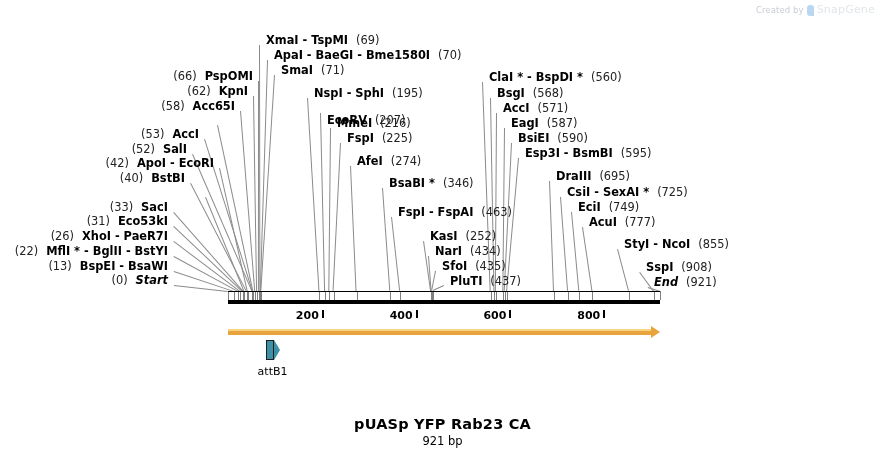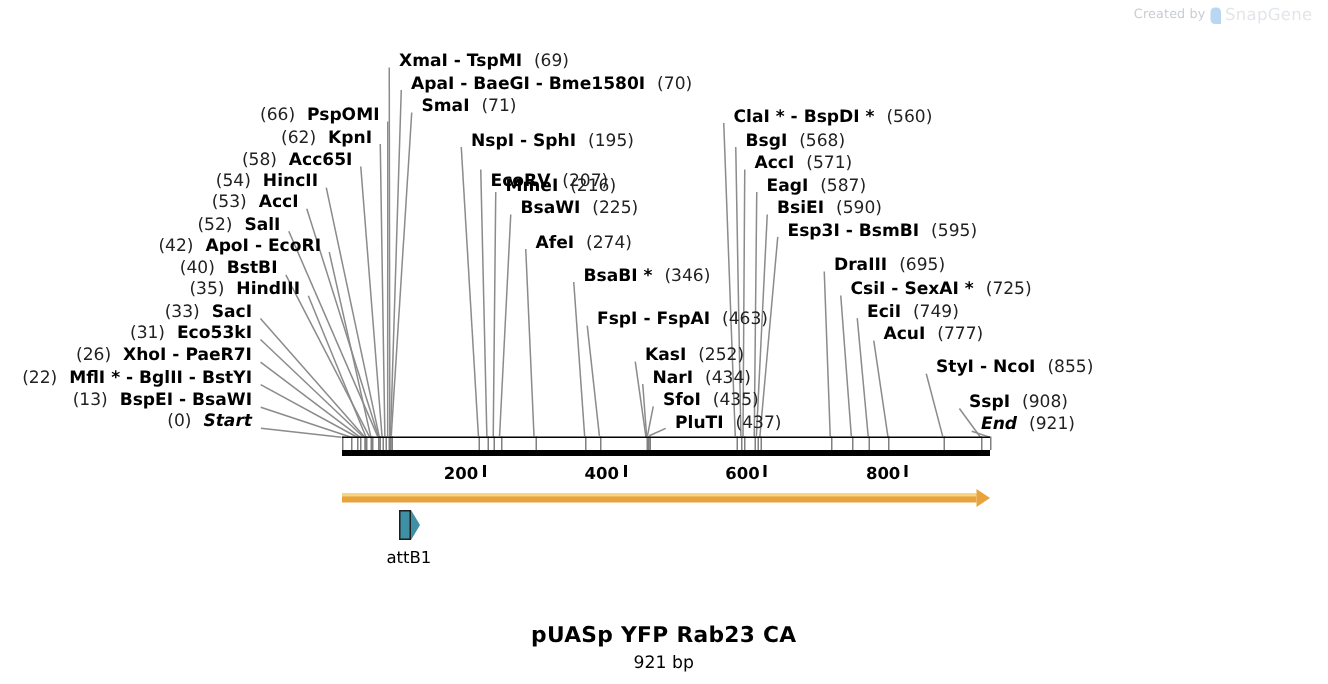--- a/index.html
+++ b/index.html
@@ -195,36 +195,34 @@
       <div class="tickline" style="left: 660px; top: 291px; height: 9px;"></div>
     </div>
 
   <div class="labels" id="labels">
       <div class="lbl right" style="top: 274px; left: 0px; width: 168px;"><span class="pos">(0)</span>&nbsp;&nbsp;<span class="ital">Start</span></div>
       <div class="lbl right" style="top: 260px; left: 0px; width: 168px;"><span class="pos">(13)</span>&nbsp;&nbsp;<span>BspEI - BsaWI</span></div>
       <div class="lbl right" style="top: 245px; left: 0px; width: 168px;"><span class="pos">(22)</span>&nbsp;&nbsp;<span>MflI * - BglII - BstYI</span></div>
       <div class="lbl right" style="top: 230px; left: 0px; width: 168px;"><span class="pos">(26)</span>&nbsp;&nbsp;<span>XhoI - PaeR7I</span></div>
       <div class="lbl right" style="top: 215px; left: 0px; width: 168px;"><span class="pos">(31)</span>&nbsp;&nbsp;<span>Eco53kI</span></div>
       <div class="lbl right" style="top: 201px; left: 0px; width: 168px;"><span class="pos">(33)</span>&nbsp;&nbsp;<span>SacI</span></div>
-      <div class="lbl right" style="top: 186px; left: 0px; width: 200px;"><span class="pos">(35)</span>&nbsp;&nbsp;<span>HindIII</span></div>
       <div class="lbl right" style="top: 172px; left: 0px; width: 185px;"><span class="pos">(40)</span>&nbsp;&nbsp;<span>BstBI</span></div>
       <div class="lbl right" style="top: 157px; left: 0px; width: 214px;"><span class="pos">(42)</span>&nbsp;&nbsp;<span>ApoI - EcoRI</span></div>
       <div class="lbl right" style="top: 143px; left: 0px; width: 187px;"><span class="pos">(52)</span>&nbsp;&nbsp;<span>SalI</span></div>
       <div class="lbl right" style="top: 128px; left: 0px; width: 199px;"><span class="pos">(53)</span>&nbsp;&nbsp;<span>AccI</span></div>
-      <div class="lbl right" style="top: 114px; left: 0px; width: 212px;"><span class="pos">(54)</span>&nbsp;&nbsp;<span>HincII</span></div>
       <div class="lbl right" style="top: 100px; left: 0px; width: 235px;"><span class="pos">(58)</span>&nbsp;&nbsp;<span>Acc65I</span></div>
       <div class="lbl right" style="top: 85px; left: 0px; width: 248px;"><span class="pos">(62)</span>&nbsp;&nbsp;<span>KpnI</span></div>
       <div class="lbl right" style="top: 70px; left: 0px; width: 253px;"><span class="pos">(66)</span>&nbsp;&nbsp;<span>PspOMI</span></div>
       <div class="lbl" style="top: 34px; left: 266px;"><span>XmaI - TspMI</span>&nbsp;&nbsp;<span class="pos">(69)</span></div>
       <div class="lbl" style="top: 49px; left: 274px;"><span>ApaI - BaeGI - Bme1580I</span>&nbsp;&nbsp;<span class="pos">(70)</span></div>
       <div class="lbl" style="top: 64px; left: 281px;"><span>SmaI</span>&nbsp;&nbsp;<span class="pos">(71)</span></div>
       <div class="lbl" style="top: 87px; left: 314px;"><span>NspI - SphI</span>&nbsp;&nbsp;<span class="pos">(195)</span></div>
       <div class="lbl" style="top: 114px; left: 327px;"><span>EcoRV</span>&nbsp;&nbsp;<span class="pos">(207)</span></div>
       <div class="lbl" style="top: 117px; left: 337px;"><span>MmeI</span>&nbsp;&nbsp;<span class="pos">(216)</span></div>
-      <div class="lbl" style="top: 132px; left: 347px;"><span>BsaWI</span>&nbsp;&nbsp;<span class="pos">(225)</span></div>
+      <div class="lbl" style="top: 132px; left: 347px;"><span>FspI</span>&nbsp;&nbsp;<span class="pos">(225)</span></div>
       <div class="lbl" style="top: 155px; left: 357px;"><span>AfeI</span>&nbsp;&nbsp;<span class="pos">(274)</span></div>
       <div class="lbl" style="top: 177px; left: 389px;"><span>BsaBI *</span>&nbsp;&nbsp;<span class="pos">(346)</span></div>
       <div class="lbl" style="top: 206px; left: 398px;"><span>FspI - FspAI</span>&nbsp;&nbsp;<span class="pos">(463)</span></div>
       <div class="lbl" style="top: 230px; left: 430px;"><span>KasI</span>&nbsp;&nbsp;<span class="pos">(252)</span></div>
       <div class="lbl" style="top: 245px; left: 435px;"><span>NarI</span>&nbsp;&nbsp;<span class="pos">(434)</span></div>
       <div class="lbl" style="top: 260px; left: 442px;"><span>SfoI</span>&nbsp;&nbsp;<span class="pos">(435)</span></div>
       <div class="lbl" style="top: 275px; left: 450px;"><span>PluTI</span>&nbsp;&nbsp;<span class="pos">(437)</span></div>
       <div class="lbl" style="top: 71px; left: 489px;"><span>ClaI * - BspDI *</span>&nbsp;&nbsp;<span class="pos">(560)</span></div>
       <div class="lbl" style="top: 87px; left: 497px;"><span>BsgI</span>&nbsp;&nbsp;<span class="pos">(568)</span></div>
       <div class="lbl" style="top: 102px; left: 503px;"><span>AccI</span>&nbsp;&nbsp;<span class="pos">(571)</span></div>

